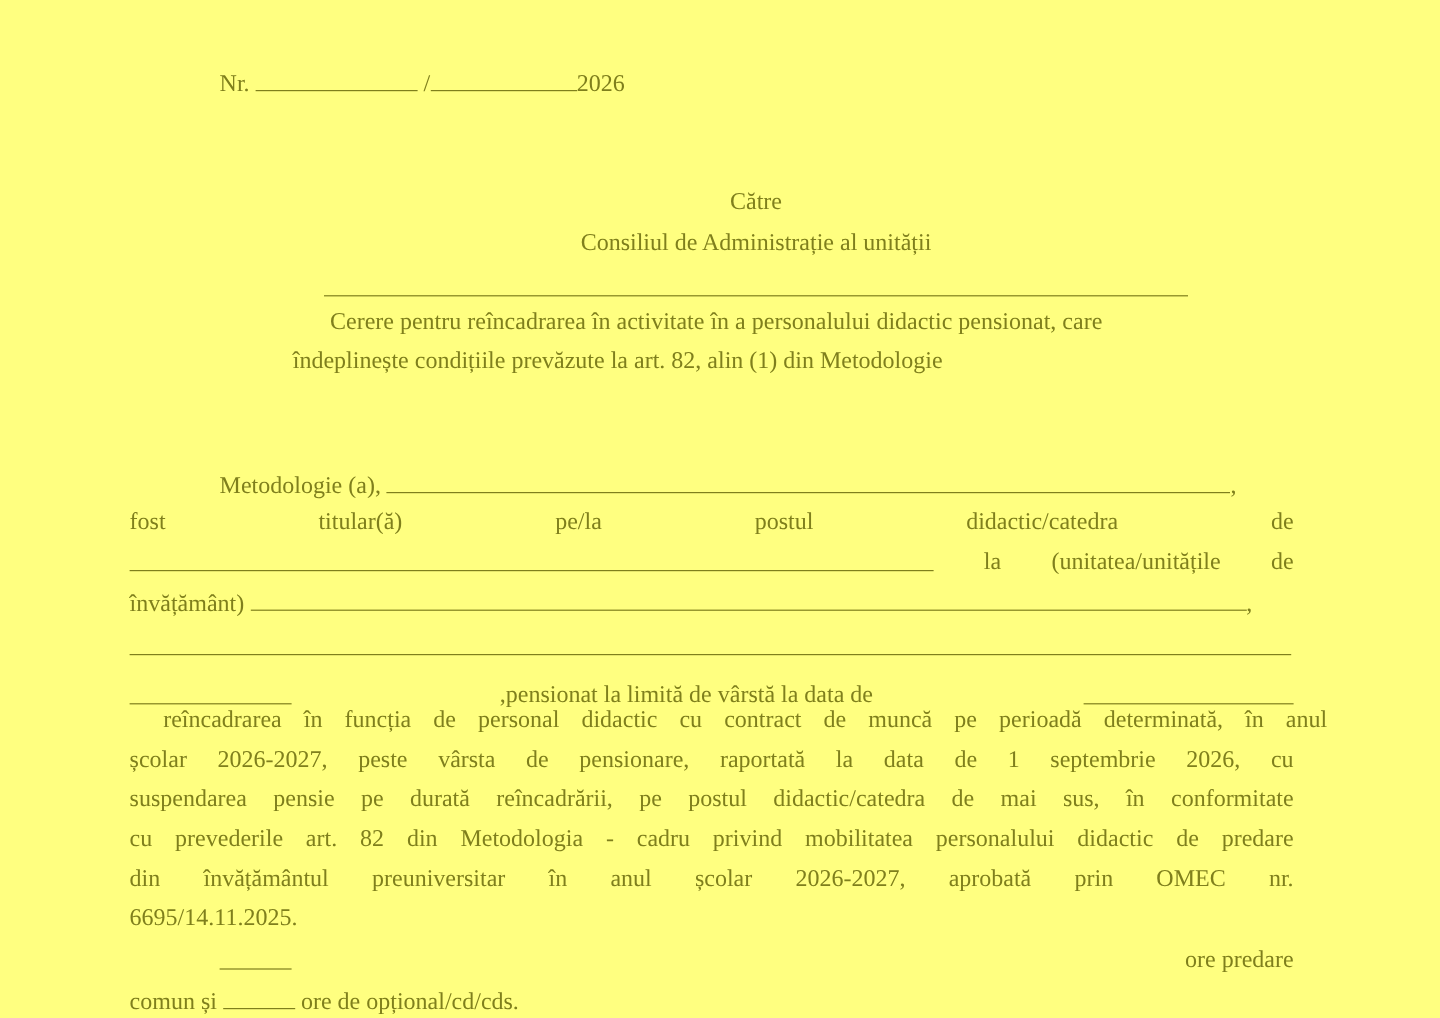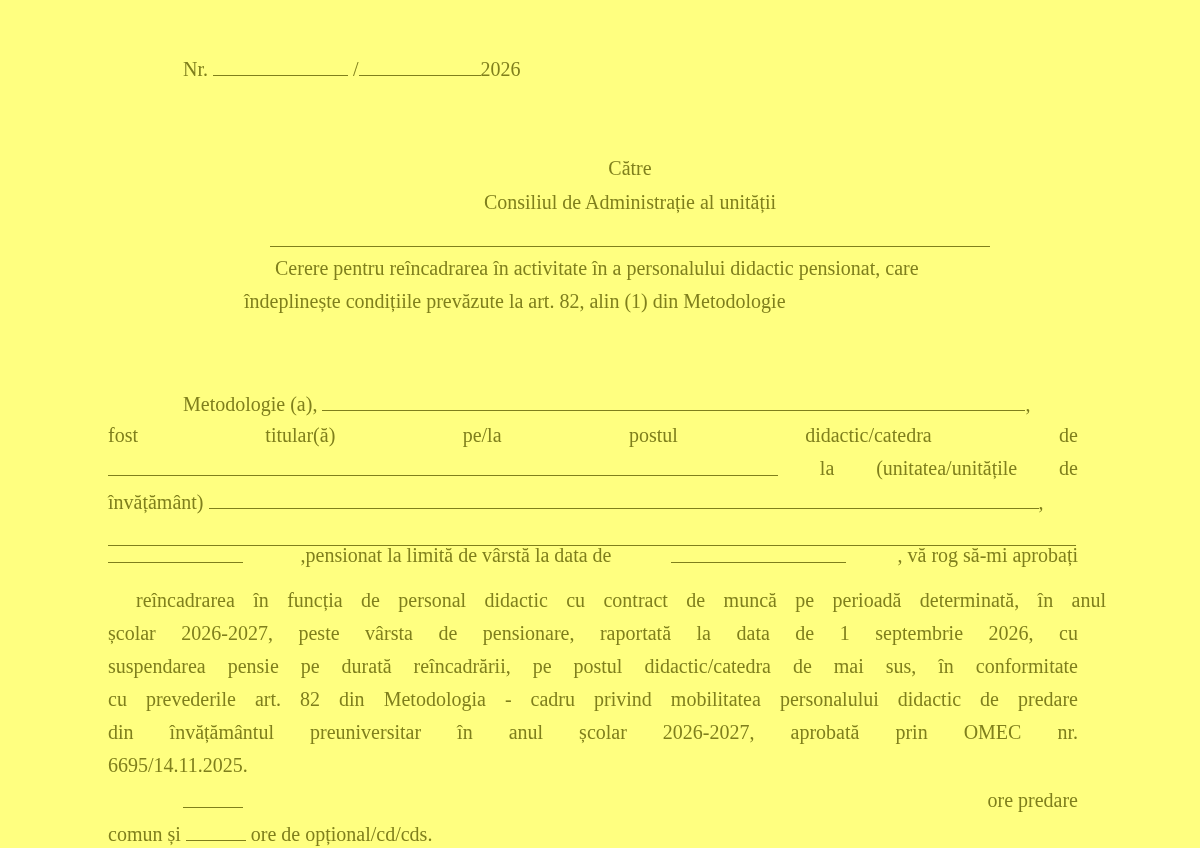--- a/index.html
+++ b/index.html
@@ -87,25 +87,24 @@
   <span>de</span>
 </div>
 
 <div class="abs" style="left:108px; top:490px;">
   <span>învățământ)</span>
   <span class="blank" style="width:830px;"></span><span>,</span>
 </div>
 
 <div class="rule" style="left:108px; width:968px; top:545px;"></div>
 
-<div class="justify-line" style="top:544px;">
+<div class="justify-line" style="top:568px;">
   <span class="blank" style="width:135px;"></span>
   <span style="margin-left:6px;">,pensionat la limită de vârstă la data de</span>
   <span class="blank" style="width:175px; margin-left:8px;"></span>
-  <span>, vă rog să-mi aprobați</span>
 </div>
 
 <div class="para-line" style="top:589px;margin-left:28px;">reîncadrarea în funcția de personal didactic cu contract de muncă pe perioadă determinată, în anul</div>
 <div class="para-line" style="top:622px;">școlar 2026-2027, peste vârsta de pensionare, raportată la data de 1 septembrie 2026, cu</div>
 <div class="para-line" style="top:655px;">suspendarea pensie pe durată reîncadrării, pe postul didactic/catedra de mai sus, în conformitate</div>
 <div class="para-line" style="top:688px;">cu prevederile art. 82 din Metodologia - cadru privind mobilitatea personalului didactic de predare</div>
 <div class="para-line" style="top:721px;">din învățământul preuniversitar în anul școlar 2026-2027, aprobată prin OMEC nr.</div>
 <div class="para-line last" style="top:754px;">6695/14.11.2025.</div>
 
 <div class="abs" style="left:183px; width:895px; top:789px; display:flex; justify-content:space-between;">

